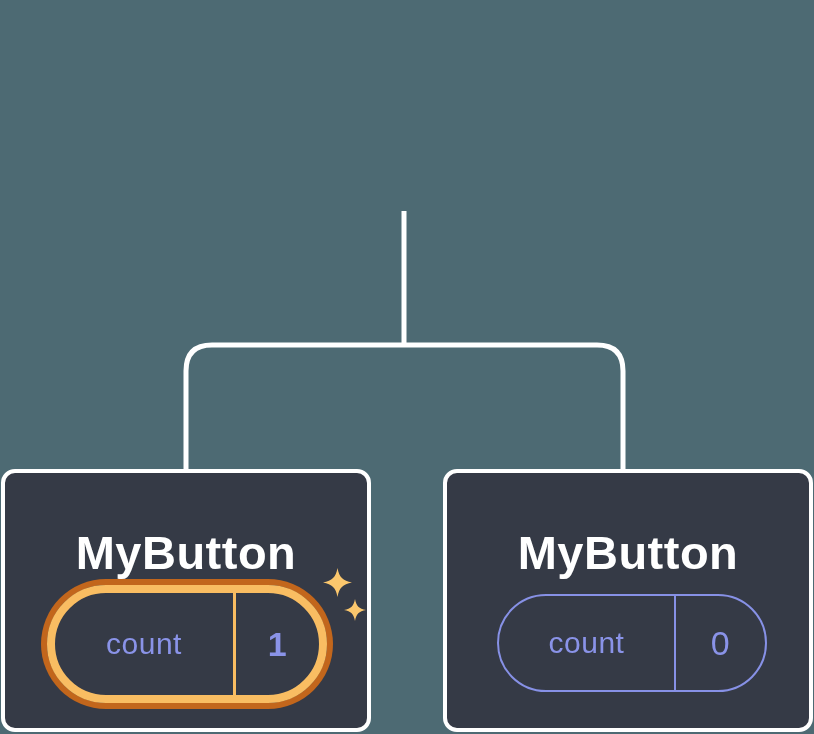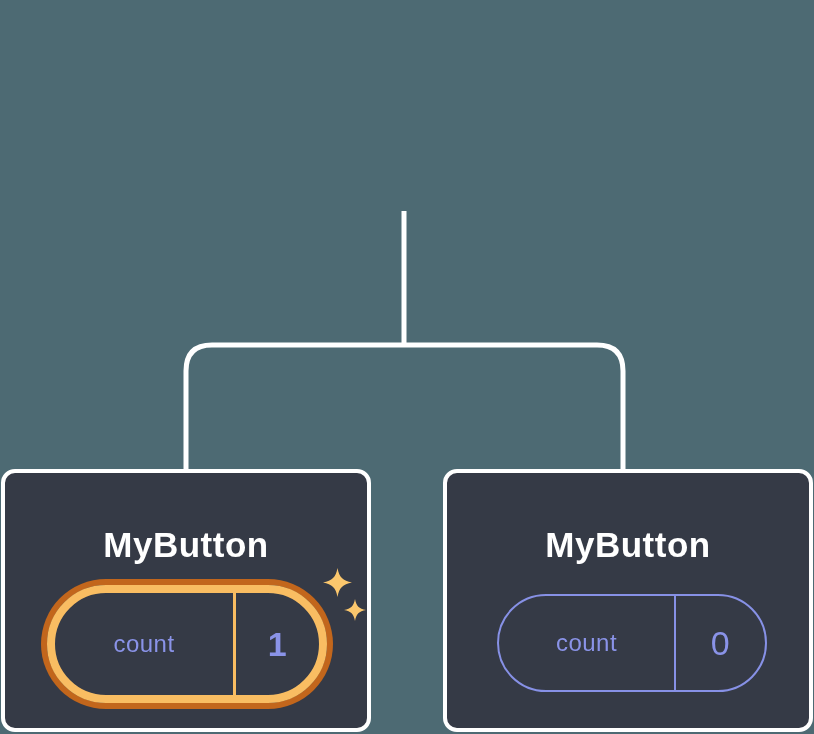--- a/index.html
+++ b/index.html
@@ -39,41 +39,41 @@
     display:flex;align-items:center;justify-content:center;}
   .node-btn-left{left:1px;top:469px;width:370px;height:263px;}
   .node-btn-right{left:443px;top:469px;width:370px;height:263px;}
   .app-label{
     color:var(--white-text);
     font-size:37px;font-weight:700;letter-spacing:.5px;
   }
   .btn-label{
     position:absolute;left:0;top:52px;width:100%;
     text-align:center;color:var(--white-text);
-    font-size:35px;font-weight:700;letter-spacing:.5px;
+    font-size:47px;font-weight:700;letter-spacing:.5px;
   }
   .pill{
     position:absolute;
     box-sizing:border-box;
     display:flex;align-items:stretch;
     border-radius:80px;
   }
   .pill-gold{
     left:42px;top:112px;width:280px;height:118px;
     border:8px solid var(--gold-light);
     box-shadow:0 0 0 6px var(--gold-dark);
   }
   .pill-purple{
     left:50px;top:121px;width:270px;height:98px;
     border:2px solid var(--purple);
   }
   .pill-cell{
     display:flex;align-items:center;justify-content:center;
     color:var(--purple-text);
-    font-size:24px;letter-spacing:.5px;
+    font-size:30px;letter-spacing:.5px;
   }
   .pill-gold .cell-key{width:178px;}
   .pill-gold .cell-val{flex:1;font-weight:700;font-size:34px;}
   .pill-gold .pill-divider{width:3px;background:var(--gold-light);}
   .pill-purple .cell-key{width:175px;}
   .pill-purple .cell-val{flex:1;font-size:34px;}
   .pill-purple .pill-divider{width:2px;background:var(--purple);}
   .sparkle{position:absolute;}
   .sparkle-big{left:318px;top:95px;width:29px;height:29px;}
   .sparkle-small{left:339px;top:126px;width:22px;height:22px;}

